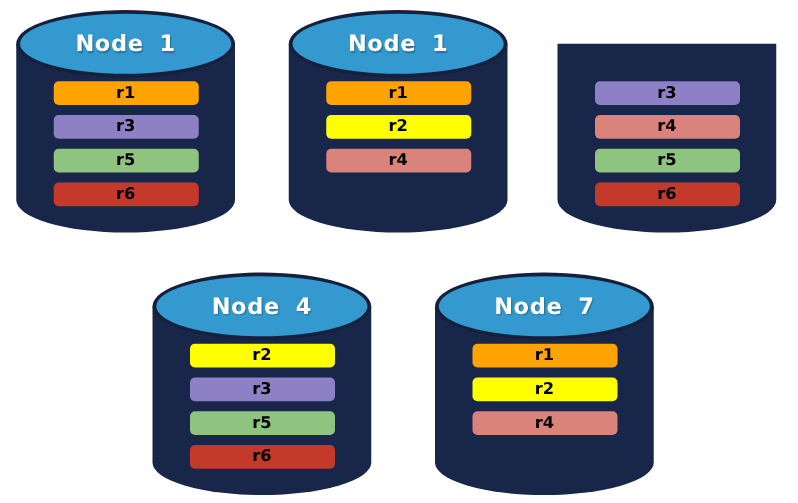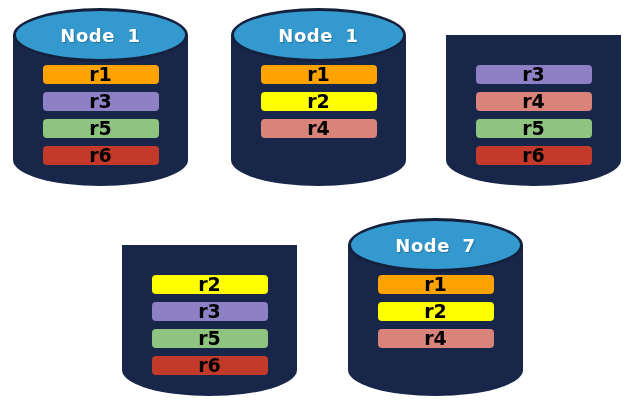--- a/index.html
+++ b/index.html
@@ -67,21 +67,21 @@
     width: 116px;
     z-index: 3;
   }
   .bar {
     height: 19px;
     line-height: 19px;
     margin-bottom: 8px;
     border-radius: 4px;
     text-align: center;
     color: var(--bar_text, #000);
-    font-size: 19px;
+    font-size: 13px;
     font-weight: bold;
   }
 </style>
 </head>
 <body>
 
 <div class="canvas">
 
   <div class="node node-1">
     <div class="cyl-body"></div>
@@ -113,20 +113,23 @@
     <div class="bars">
       <div class="bar" style="background: rgb(142, 128, 196);">r3</div>
       <div class="bar" style="background: rgb(217, 131, 122);">r4</div>
       <div class="bar" style="background: rgb(143, 195, 128);">r5</div>
       <div class="bar" style="background: rgb(195, 58, 42);">r6</div>
     </div>
   </div>
 
   <div class="node node-4">
     <div class="cyl-body"></div>
+    <div class="cyl-top">
+      <span class="node-title">Node 4</span>
+    </div>
     <div class="bars">
       <div class="bar" style="background: rgb(255, 255, 0);">r2</div>
       <div class="bar" style="background: rgb(142, 128, 196);">r3</div>
       <div class="bar" style="background: rgb(143, 195, 128);">r5</div>
       <div class="bar" style="background: rgb(195, 58, 42);">r6</div>
     </div>
   </div>
 
   <div class="node node-5">
     <div class="cyl-body"></div>

